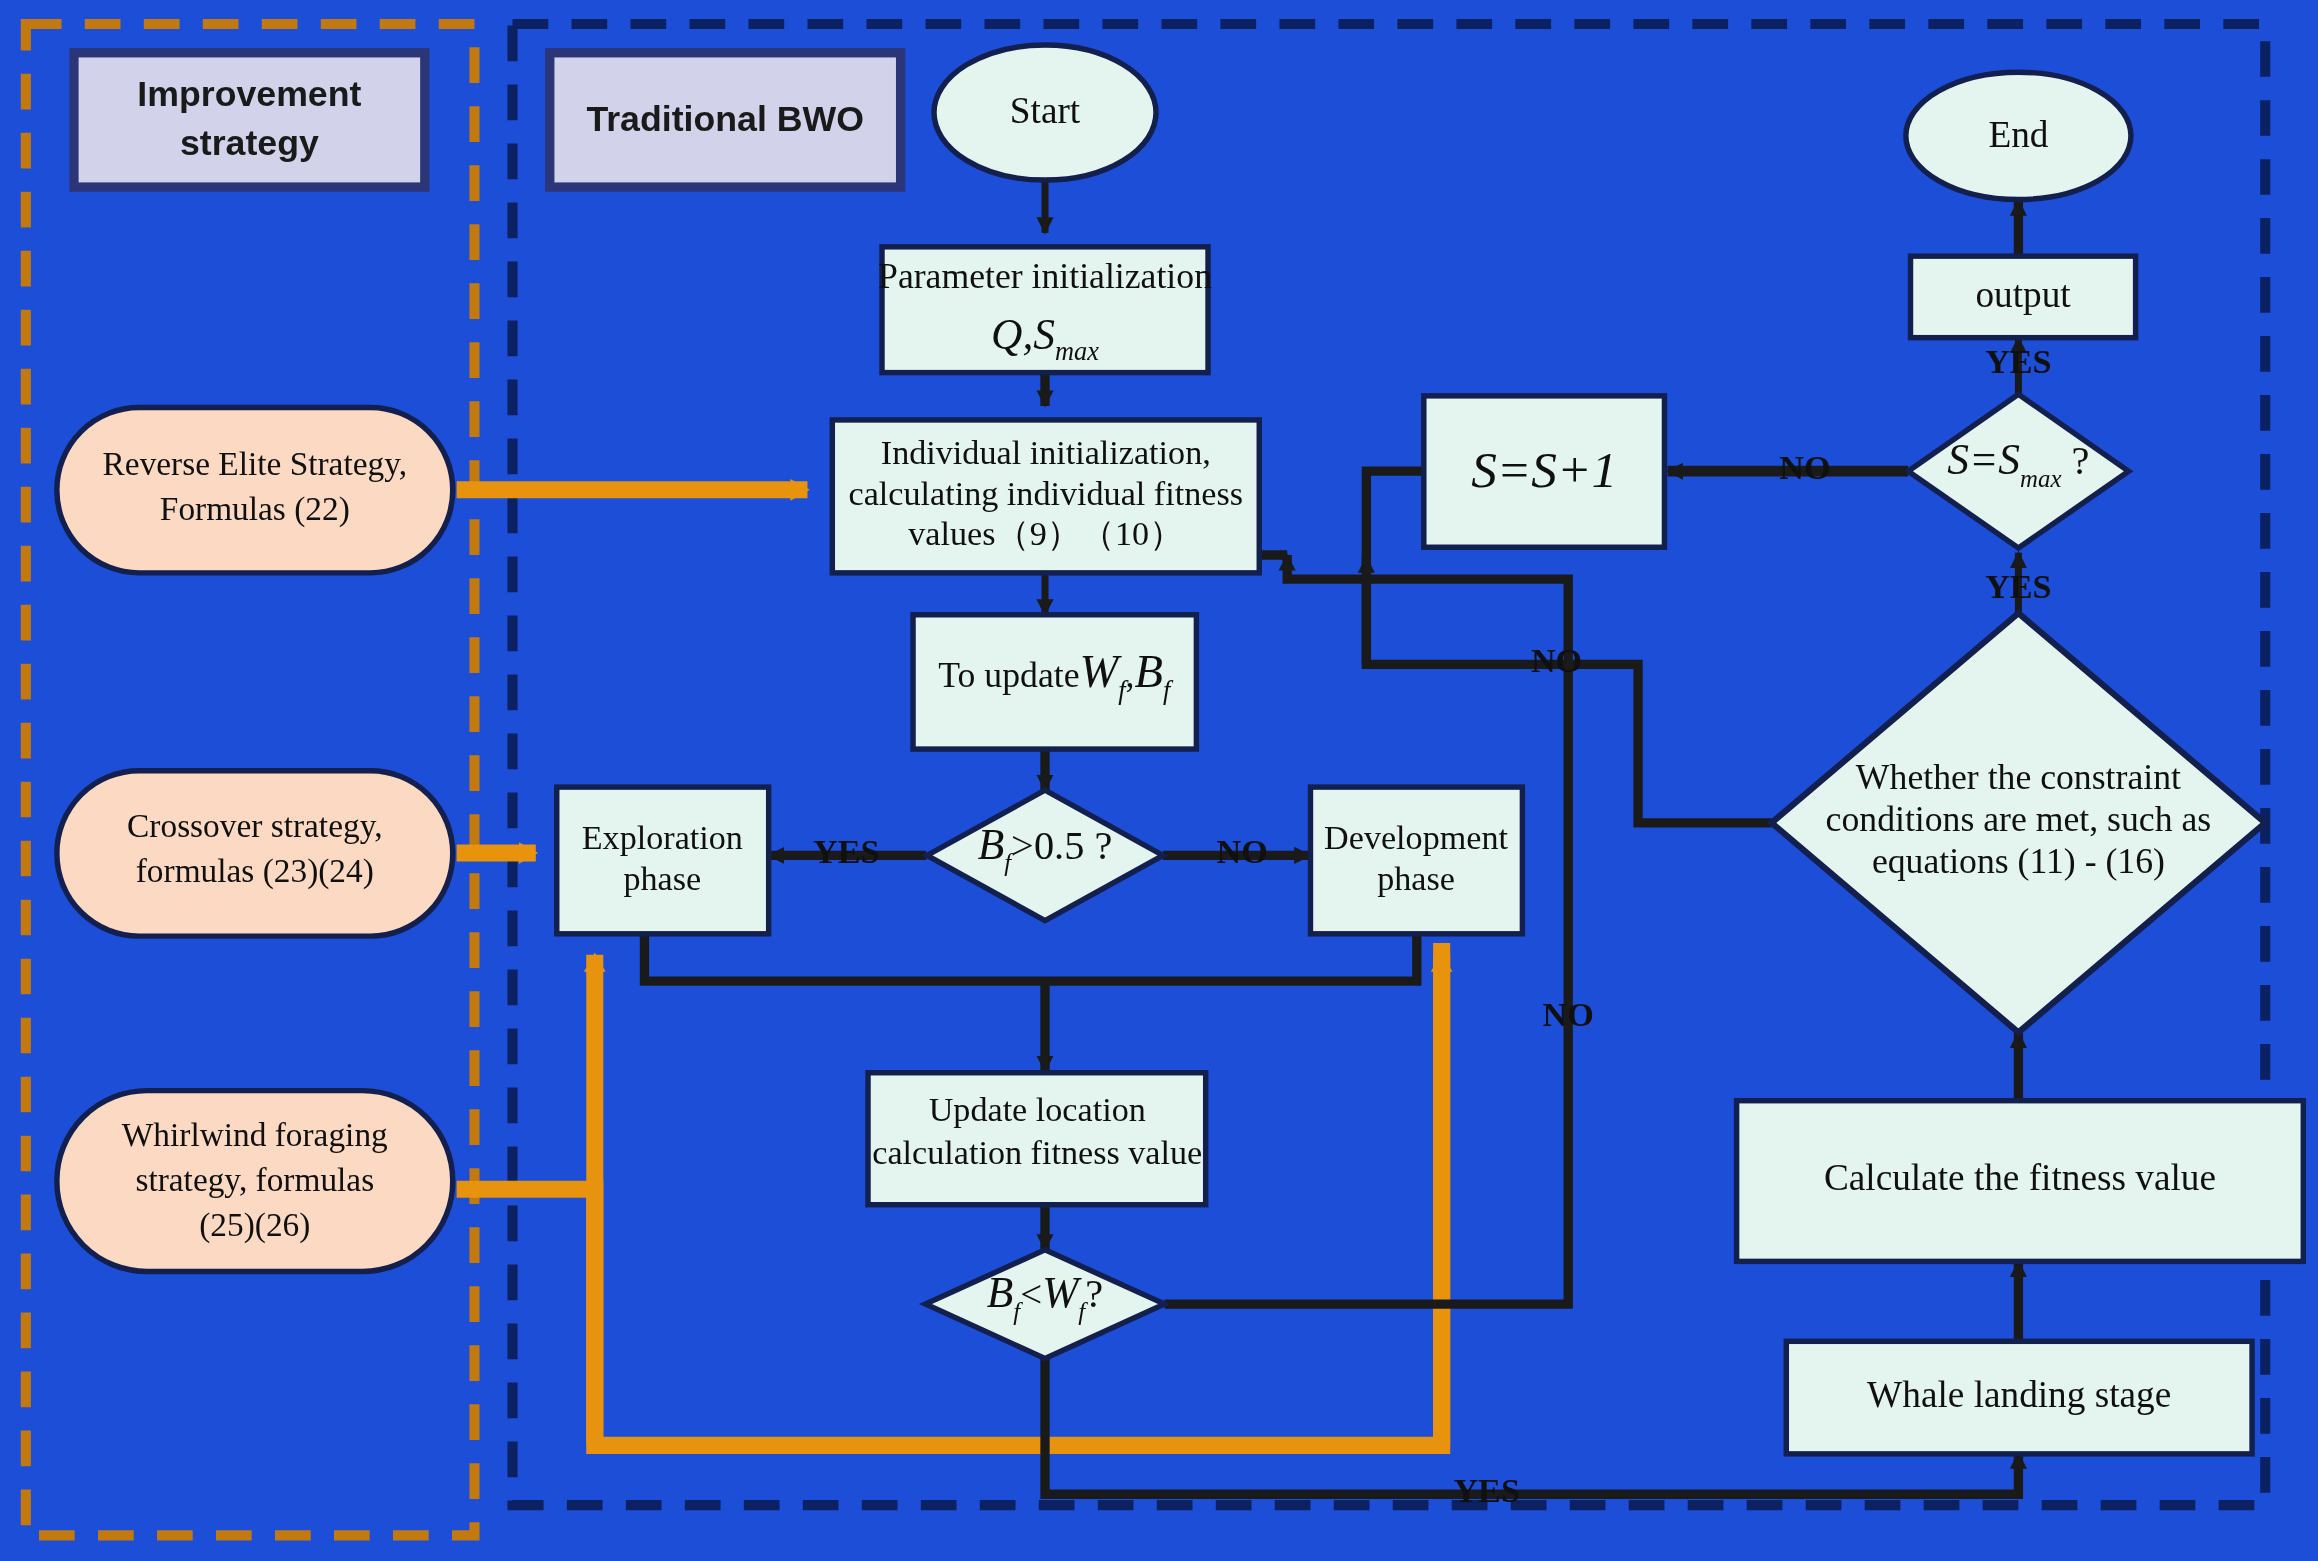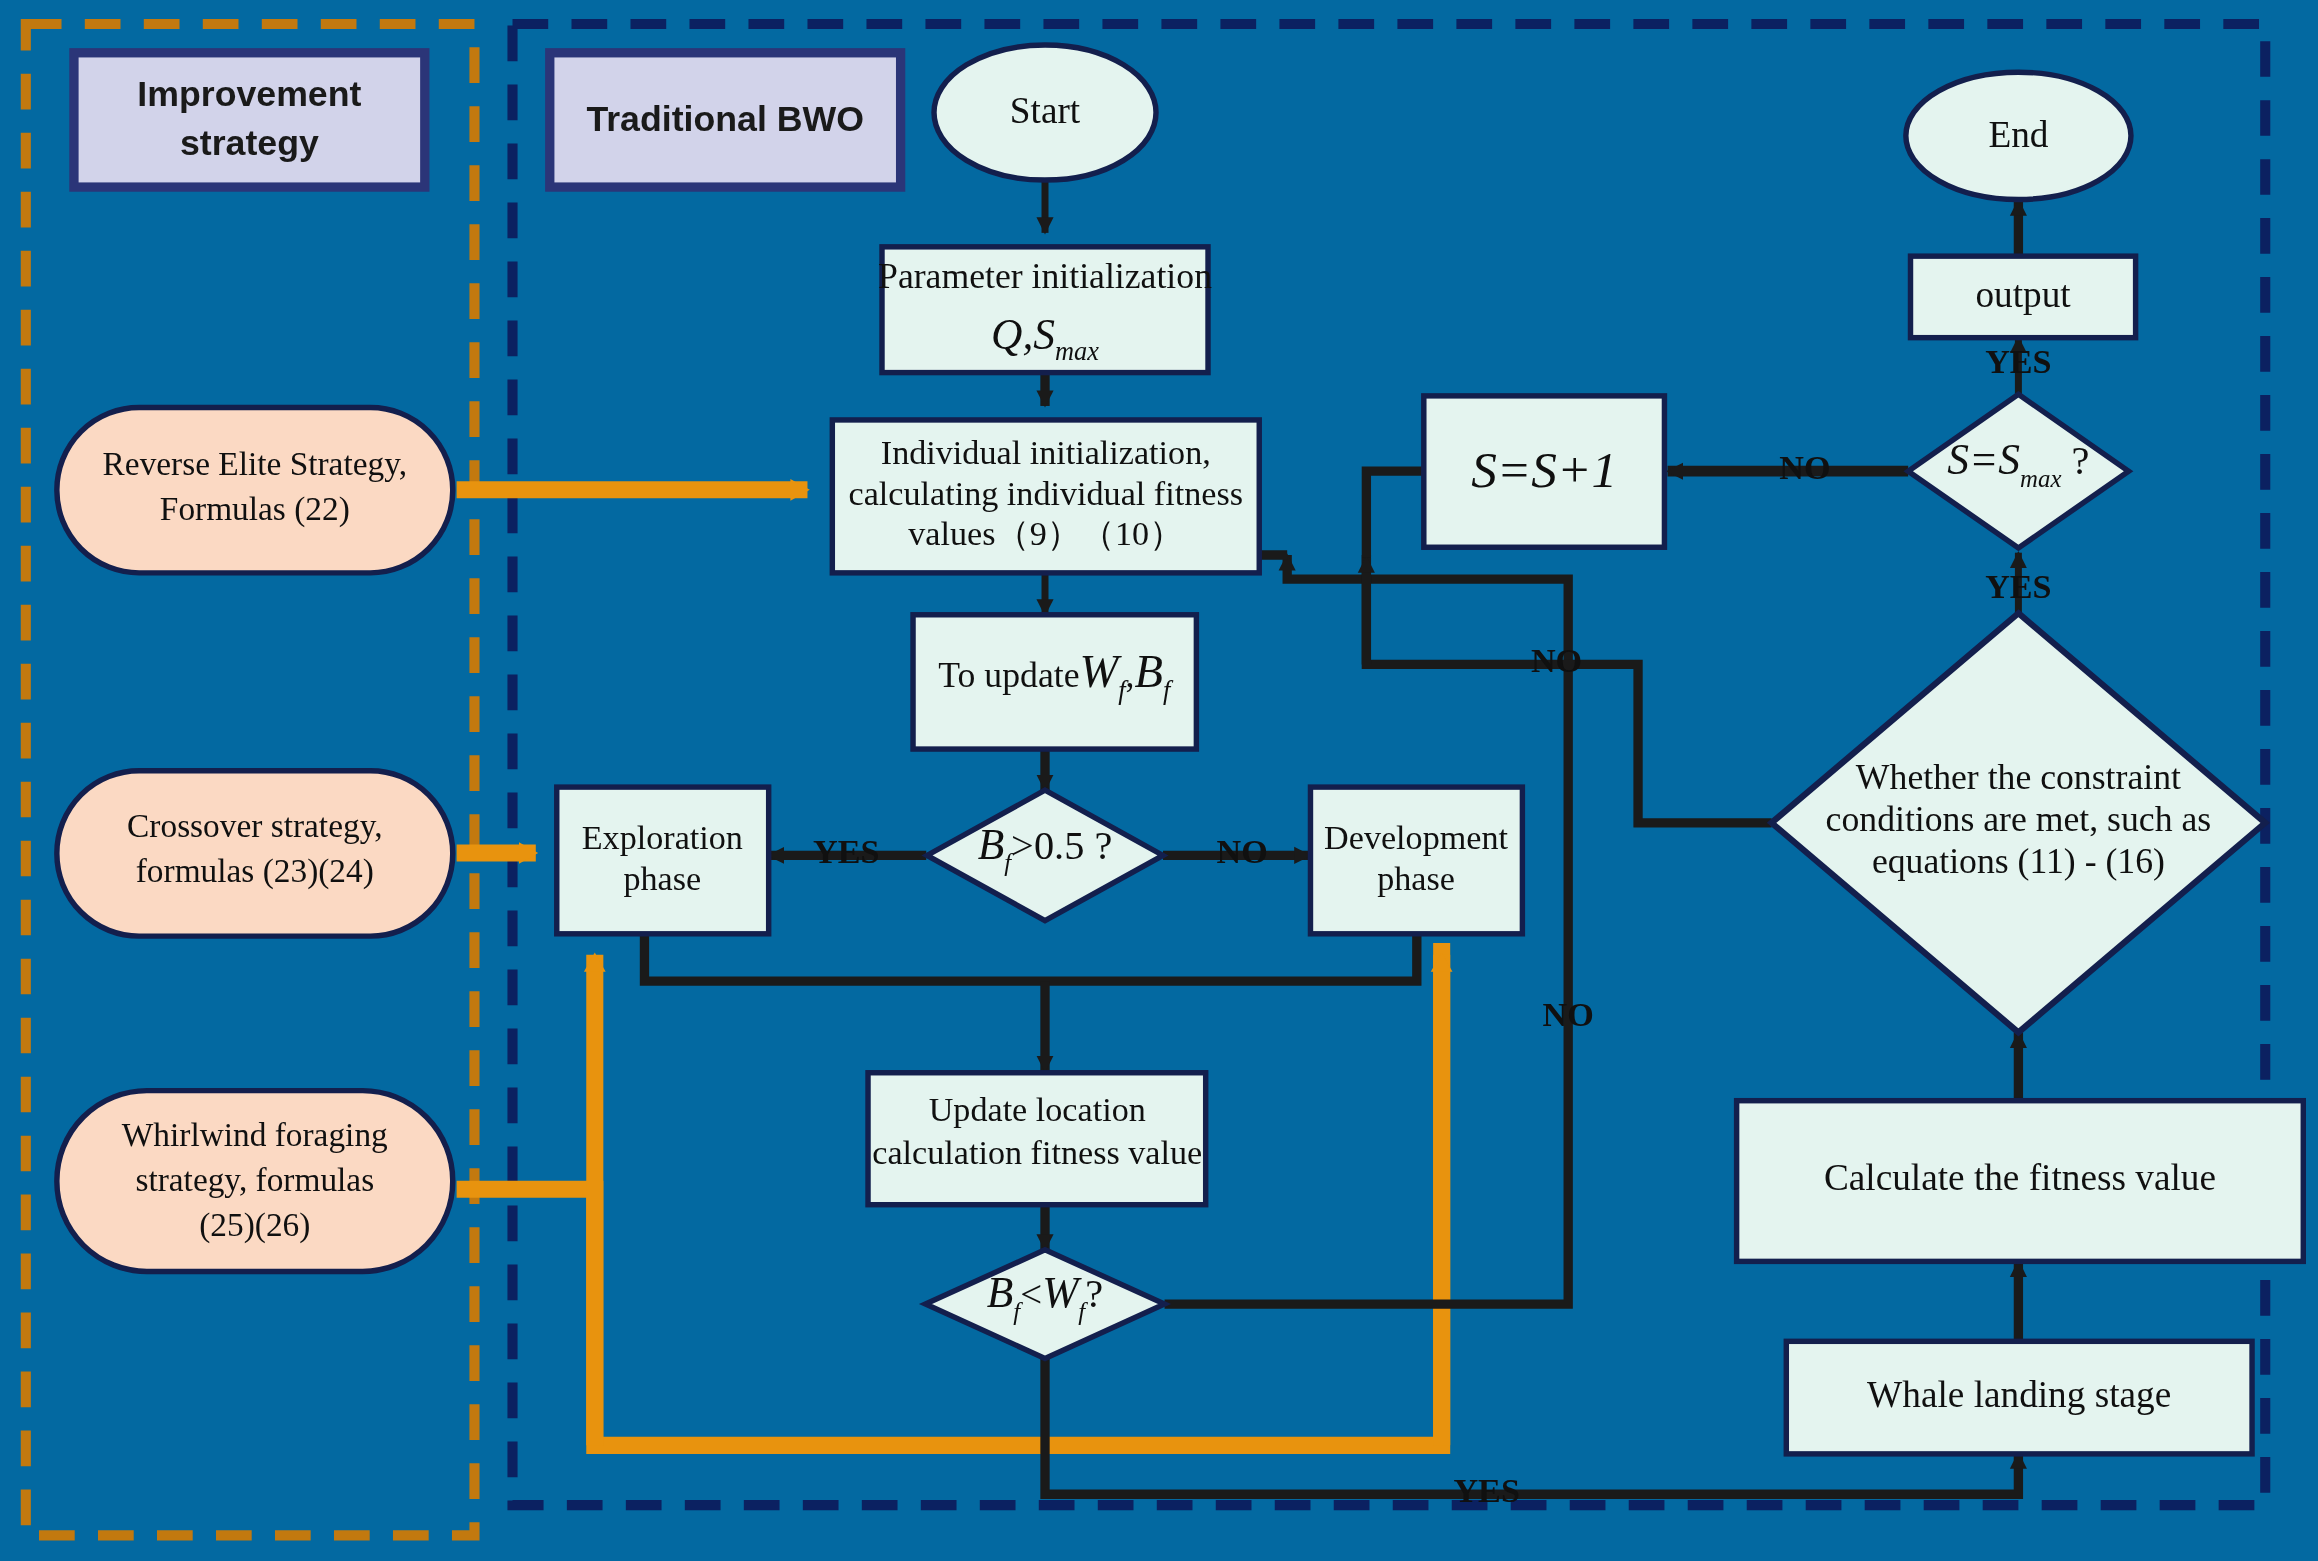--- a/index.html
+++ b/index.html
@@ -7,21 +7,21 @@
     padding: 0;
     background: #ffffff;
   }
   body {
     font-family: "Liberation Serif", serif;
   }
   #stage {
     position: relative;
     width: 2319px;
     height: 1561px;
-    background: #0369a1;
+    background: #1d4ed8;
     overflow: hidden;
   }
   svg#flow {
     position: absolute;
     top: 0; left: 0;
     width: 2319px;
     height: 1561px;
     display: block;
   }
   .node-label {

